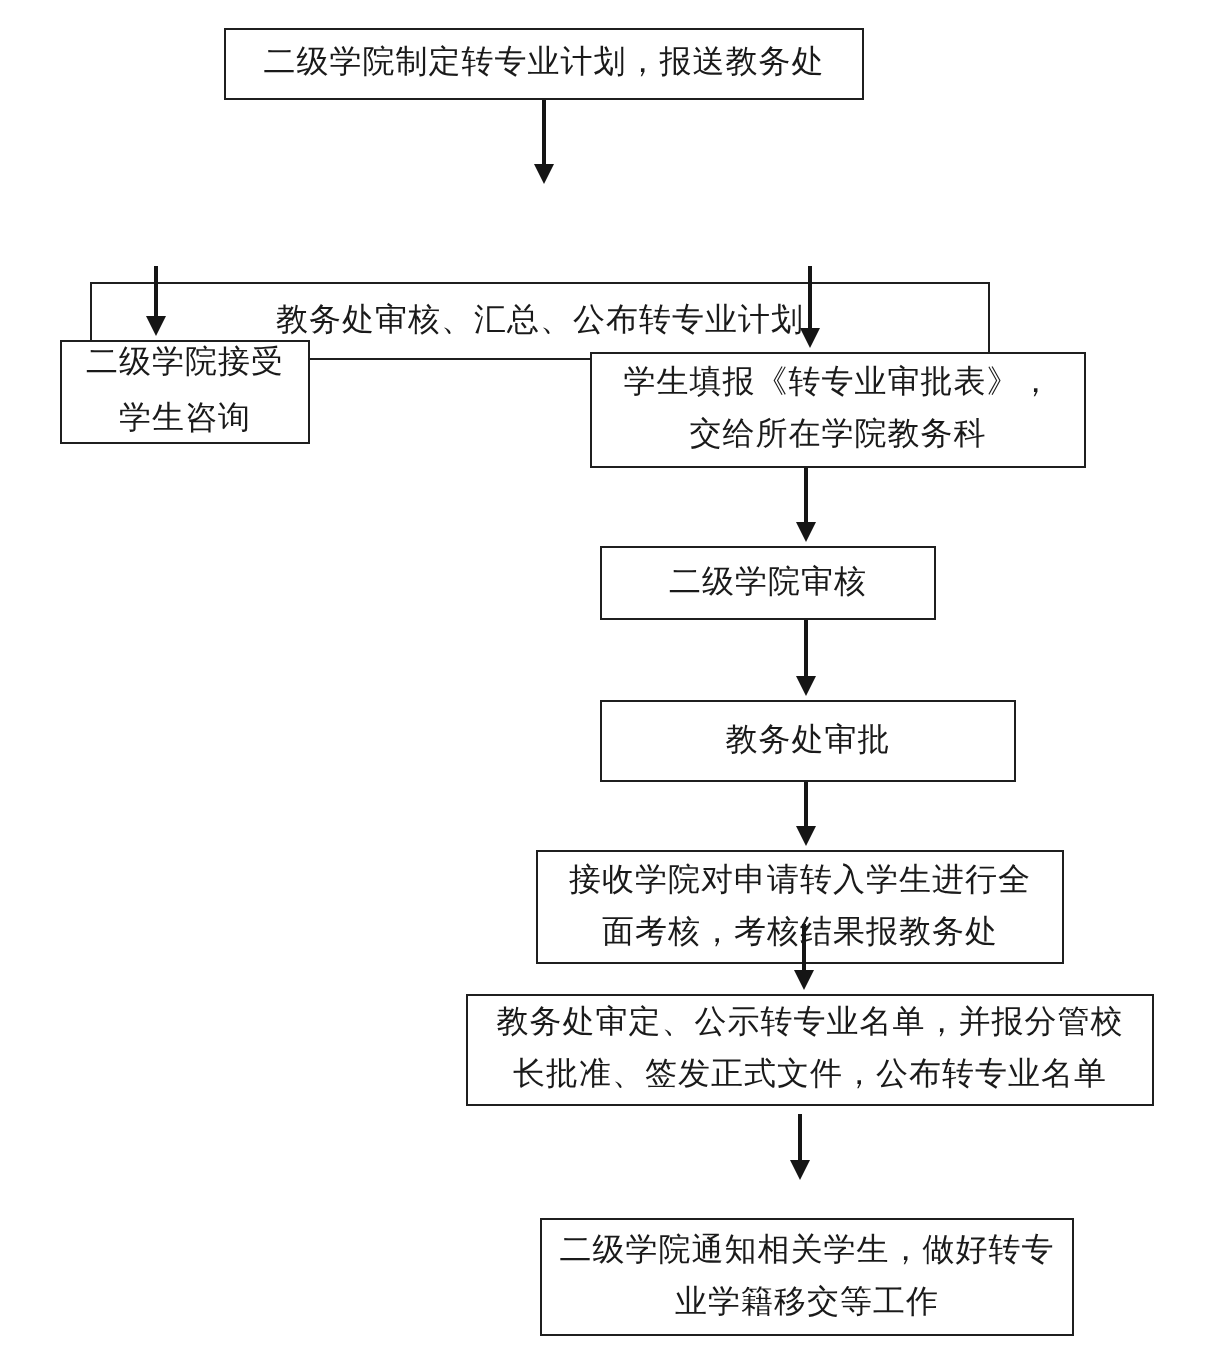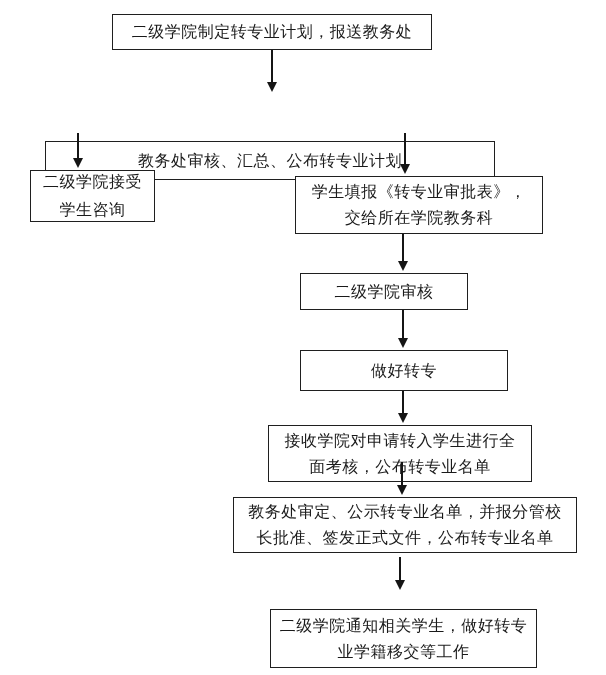--- a/index.html
+++ b/index.html
@@ -67,24 +67,24 @@
   <div class="node" id="node-review-publish">教务处审核、汇总、公布转专业计划</div>
 
   <div class="node" id="node-consult">二级学院接受
 学生咨询</div>
 
   <div class="node" id="node-apply">学生填报《转专业审批表》，
 交给所在学院教务科</div>
 
   <div class="node" id="node-college-review">二级学院审核</div>
 
-  <div class="node" id="node-jwc-approve">做好转专</div>
+  <div class="node" id="node-jwc-approve">教务处审批</div>
 
   <div class="node" id="node-assessment">接收学院对申请转入学生进行全
-面考核，公布转专业名单</div>
+面考核，考核结果报教务处</div>
 
   <div class="node" id="node-finalize">教务处审定、公示转专业名单，并报分管校
 长批准、签发正式文件，公布转专业名单</div>
 
   <div class="node" id="node-notify">二级学院通知相关学生，做好转专
 业学籍移交等工作</div>
 
   <div class="connector">
     <div class="shaft" style="left:271.25px; top:50px; height:34px;"></div>
     <div class="ahead" style="left:267px; top:82px;"></div>

